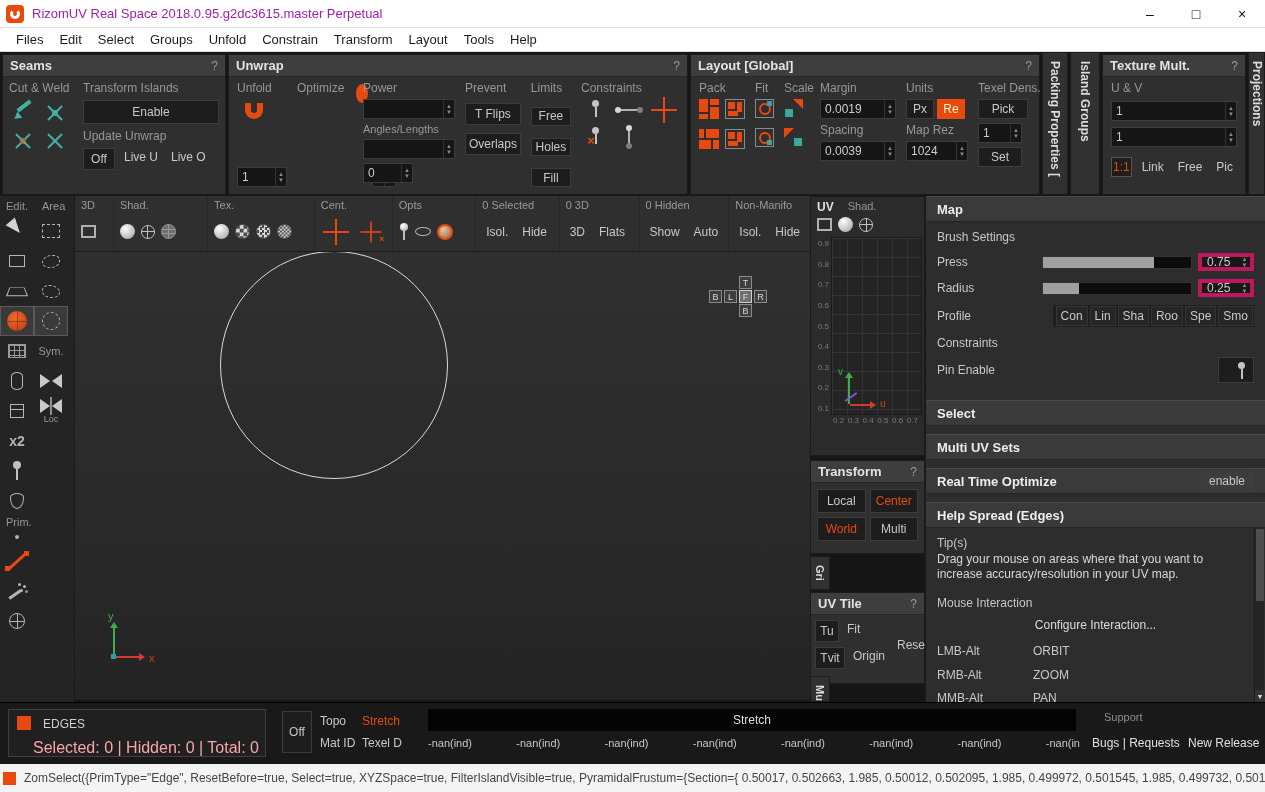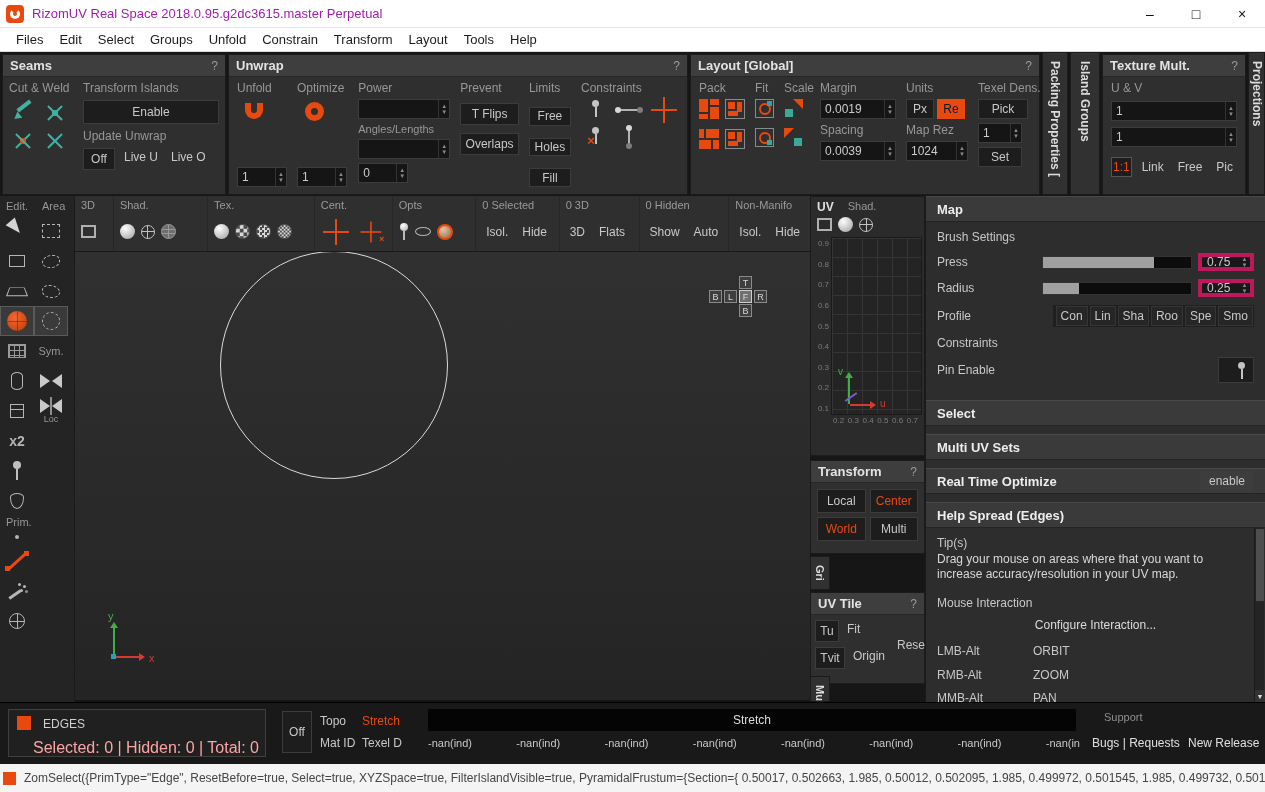--- a/index.html
+++ b/index.html
@@ -14,21 +14,21 @@
 .menubar{position:absolute;left:0;top:28px;width:1265px;height:24px;background:#fff;display:flex;align-items:center;padding-left:8px;border-bottom:1px solid #d9d9d9}
 .mitem{font-size:13px;color:#1c1c1c;padding:0 8px}
 
 .panel{position:absolute;background:#2f2f2f;border:1px solid #1b1b1b}
 .phead{height:22px;background:#3e3e3e;display:flex;align-items:center;padding:0 7px;color:#e3e3e3;font-size:13px;font-weight:bold;border-bottom:1px solid #272727}
 .q{margin-left:auto;color:#9a9a9a;font-weight:normal;font-size:12px}
 .glabel{color:#979797;font-size:12px;white-space:nowrap}
 .btn{background:#1d1d1d;color:#c8c8c8;border:1px solid #3c3c3c;font-size:12px;display:inline-flex;align-items:center;justify-content:center;white-space:nowrap}
 .tbtn{color:#c9c9c9;font-size:12px;white-space:nowrap;padding:2px 4px}
 .org{color:#e8490f}
-.orgbg{background:#e8490f;color:#0f172a;border-color:#e8490f}
+.orgbg{background:#e8490f;color:#fef9c3;border-color:#e8490f}
 .spin{display:inline-flex;background:#151515;border:1px solid #3c3c3c;height:20px;align-items:stretch}
 .spin .v{flex:1;color:#ccc;font-size:12px;display:flex;align-items:center;padding-left:4px}
 .spin .ar{width:11px;display:flex;flex-direction:column;justify-content:center;align-items:center;color:#8a8a8a;font-size:6px;line-height:6px;border-left:1px solid #333}
 .vtab{position:absolute;background:#313131;border:1px solid #1b1b1b;color:#dcdcdc;font-weight:bold;font-size:12px;writing-mode:vertical-rl;padding:8px 0 0 0;text-align:left;display:flex;justify-content:flex-start;align-items:center;white-space:nowrap;overflow:hidden}
 
 .ic{position:relative;width:28px;height:24px;display:inline-block}
 .ic-brush::before{content:"";position:absolute;left:7px;top:3px;width:16px;height:4px;background:#41b2a2;transform:rotate(-38deg)}
 .ic-brush::after{content:"";position:absolute;left:1px;top:13px;border:4px solid transparent;border-right:7px solid #41b2a2;transform:rotate(-38deg)}
 .ic-x::before,.ic-x::after{content:"";position:absolute;left:13px;top:2px;width:2px;height:20px;background:#41b2a2}
 .ic-x::before{transform:rotate(45deg)}.ic-x::after{transform:rotate(-45deg)}
@@ -196,21 +196,21 @@
     </div>
   <div style="display:flex;padding:4px 8px;gap:10px;height:114px">
     <div style="width:52px;display:flex;flex-direction:column;align-items:flex-start;gap:4px">
       <div class="glabel">Unfold</div>
       <div class="uicon" style="margin:4px 0 0 8px"></div>
       <div class="spin" style="width:50px;margin-top:auto">
           <span class="v">1</span>
           <span class="ar">▲<br>▼</span>
         </div>
     </div>
-    <div style="width:56px;display:flex;flex-direction:column;align-items:flex-start;gap:4px">
+    <div style="width:56px;display:flex;flex-direction:row;align-items:flex-start;gap:4px">
       <div class="glabel">Optimize</div>
       <div class="oicon" style="margin:3px 0 0 8px"></div>
       <div class="spin" style="width:50px;margin-top:auto">
           <span class="v">1</span>
           <span class="ar">▲<br>▼</span>
         </div>
     </div>
     <div style="width:95px;display:flex;flex-direction:column;gap:4px">
       <div class="glabel">Power</div>
       <div class="spin" style="width:92px">

